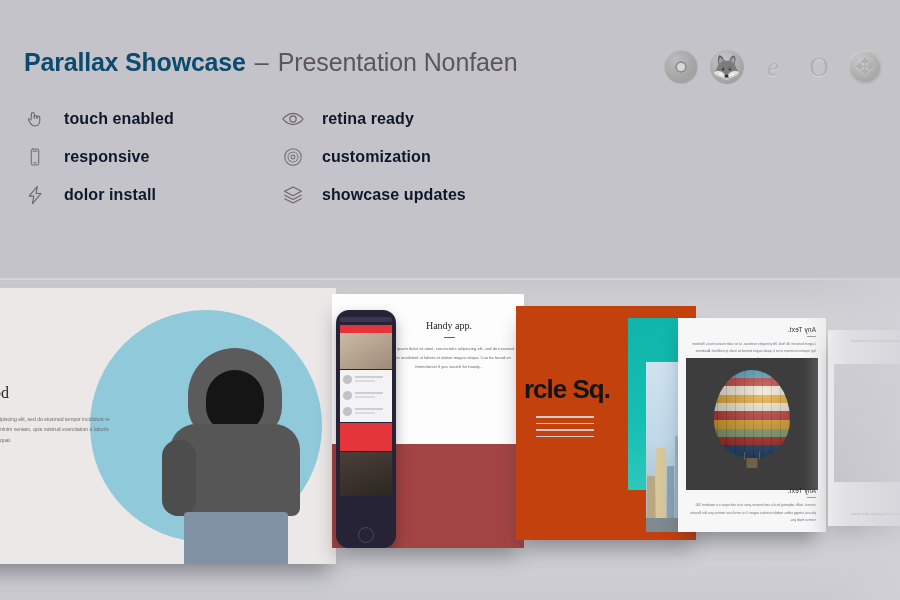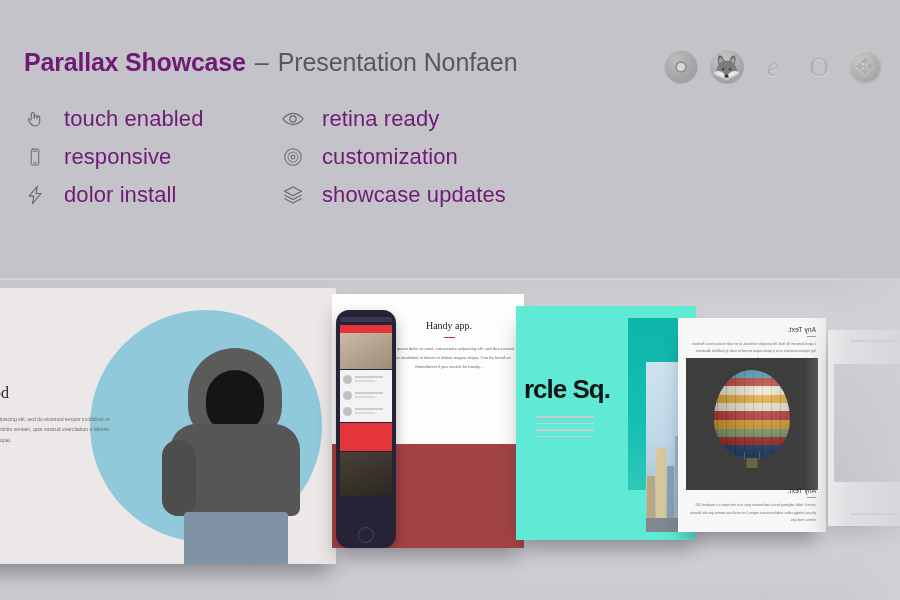--- a/index.html
+++ b/index.html
@@ -43,21 +43,21 @@
   }
   .title-row {
     display: flex;
     align-items: baseline;
     gap: 9px;
     white-space: nowrap;
   }
   .title-strong {
     font-size: 25px;
     font-weight: bold;
-    color: #701a75;
+    color: #0c4a6e;
     letter-spacing: -0.2px;
   }
   .title-dash {
     font-size: 25px;
     color: #5d555b;
     font-weight: 400;
   }
   .title-light {
     font-size: 25px;
     font-weight: 400;
@@ -84,23 +84,23 @@
     width: 26px;
     height: 26px;
     flex: 0 0 26px;
     display: flex;
     align-items: center;
     justify-content: center;
     color: #6d666c;
   }
   .feature-ico svg { display: block; }
   .feature-label {
-    font-size: 22px;
-    color: #701a75;
-    font-weight: 400;
+    font-size: 16px;
+    color: #0f172a;
+    font-weight: 700;
     letter-spacing: 0.1px;
   }
 
   
   .browsers {
     position: absolute;
     right: 18px;
     top: 50px;
     display: flex;
     gap: 12px;
@@ -315,21 +315,21 @@
   .ph-redblock { position: absolute; left: 4px; right: 4px; top: 113px; height: 28px; background: #e4353b; }
   .ph-dark { position: absolute; left: 4px; right: 4px; top: 142px; height: 44px; background: linear-gradient(160deg,#4a4038,#2b2721); }
   .ph-home { position: absolute; left: 50%; transform: translateX(-50%); bottom: 5px; width: 16px; height: 16px; border: 1.4px solid #4b4660; border-radius: 50%; }
 
   
   .slide3 {
     left: 516px;
     top: 306px;
     width: 180px;
     height: 234px;
-    background: #5eead4;
+    background: #c2410c;
   }
   .s3-h {
     position: absolute;
     left: 8px;
     top: 68px;
     font-size: 26px;
     font-weight: bold;
     color: #141414;
     letter-spacing: -1px;
     white-space: nowrap;

